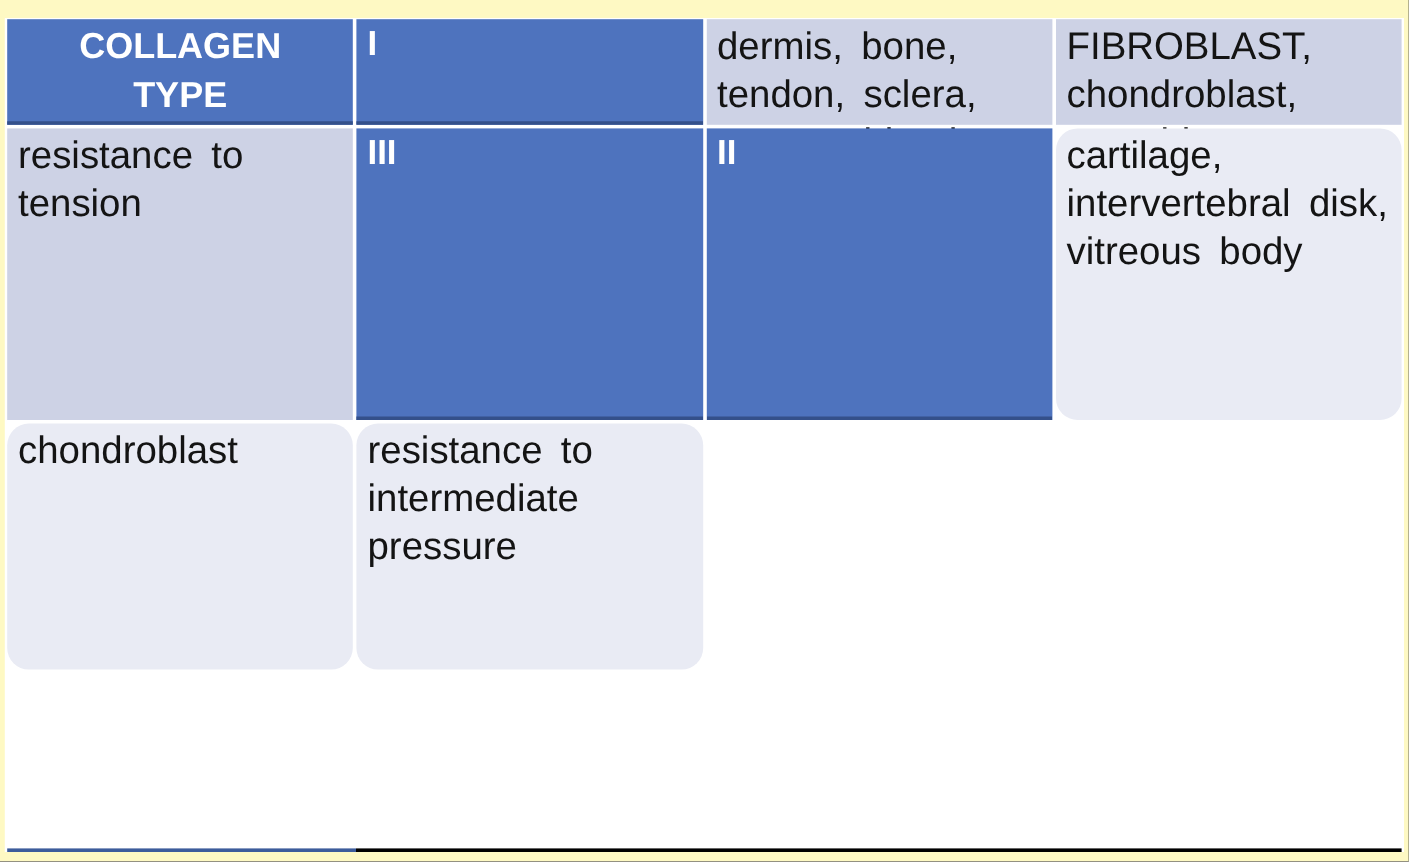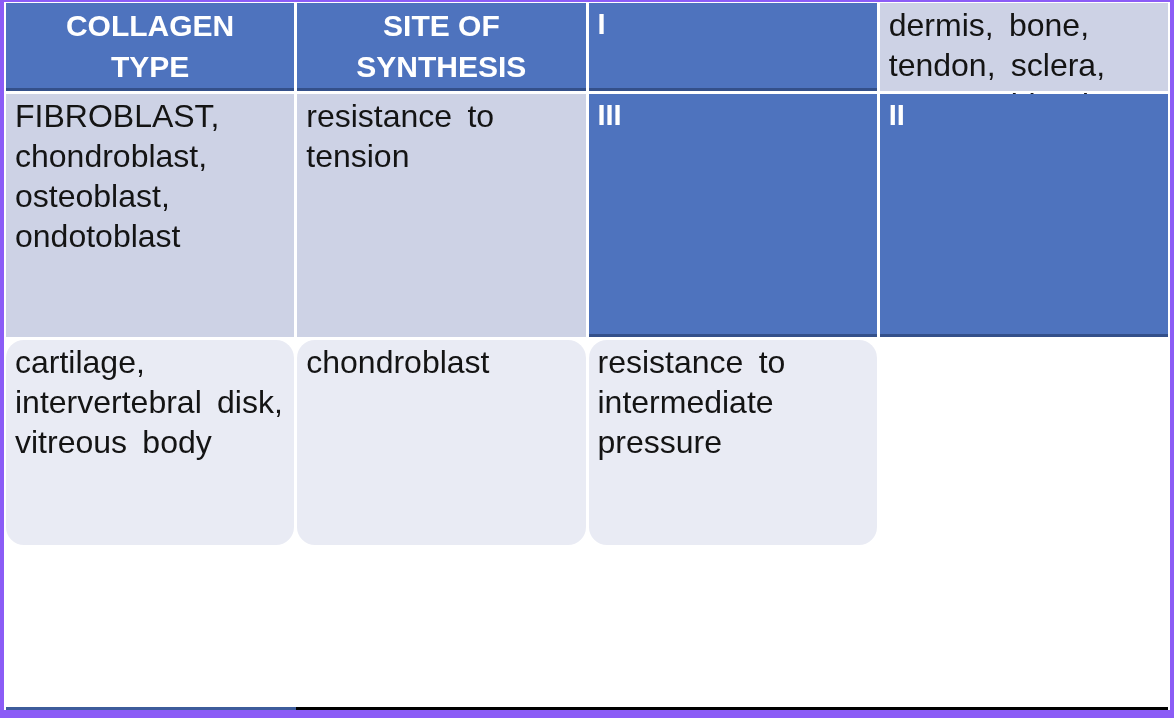--- a/index.html
+++ b/index.html
@@ -1,22 +1,22 @@
 <!DOCTYPE html>
 <html style="--header-blue: #4E73BE; --dark-border: #34508A; --row-shade-dark: #CDD2E5; --row-shade-light: #E9EBF4; --grid-line: #FFFFFF; --strip-blue: #3D5C9B; --text-dark: #141414; --text-light: #FFFFFF;"><head>
 <meta charset="utf-8">
 <style>
   html, body { margin: 0; padding: 0; background: #000; }
   * { box-sizing: border-box; }
   body { font-family: "Liberation Sans", sans-serif; }
 
   .frame {
     width: 1174px; height: 718px;
-    background: #8b5cf6;
-    padding: 2px 4px 8px 4px;
+    background: #fef9c3;
+    padding: 15px 4px 8px 4px;
   }
   .inner {
     width: 100%; height: 100%;
     background: var(--grid-line, #fff);
     padding: 1px 2px 0 2px;
     display: flex; flex-direction: column;
   }
   .grid {
     flex: 1;
     display: grid;
@@ -66,22 +66,20 @@
 </style>
 </head>
 <body>
 
 <div class="frame">
   <div class="inner">
     <div class="grid">
 
       <div class="th">COLLAGEN
 TYPE</div>
-      <div class="th">SITE OF
-SYNTHESIS</div>
 
       <div class="type">I</div>
       <div class="cell shade-a">dermis, bone,
 tendon, sclera,
 cornea, blood
 vessels, lamina
 propria,
 dentin, PDL</div>
       <div class="cell shade-a">FIBROBLAST,
 chondroblast,

